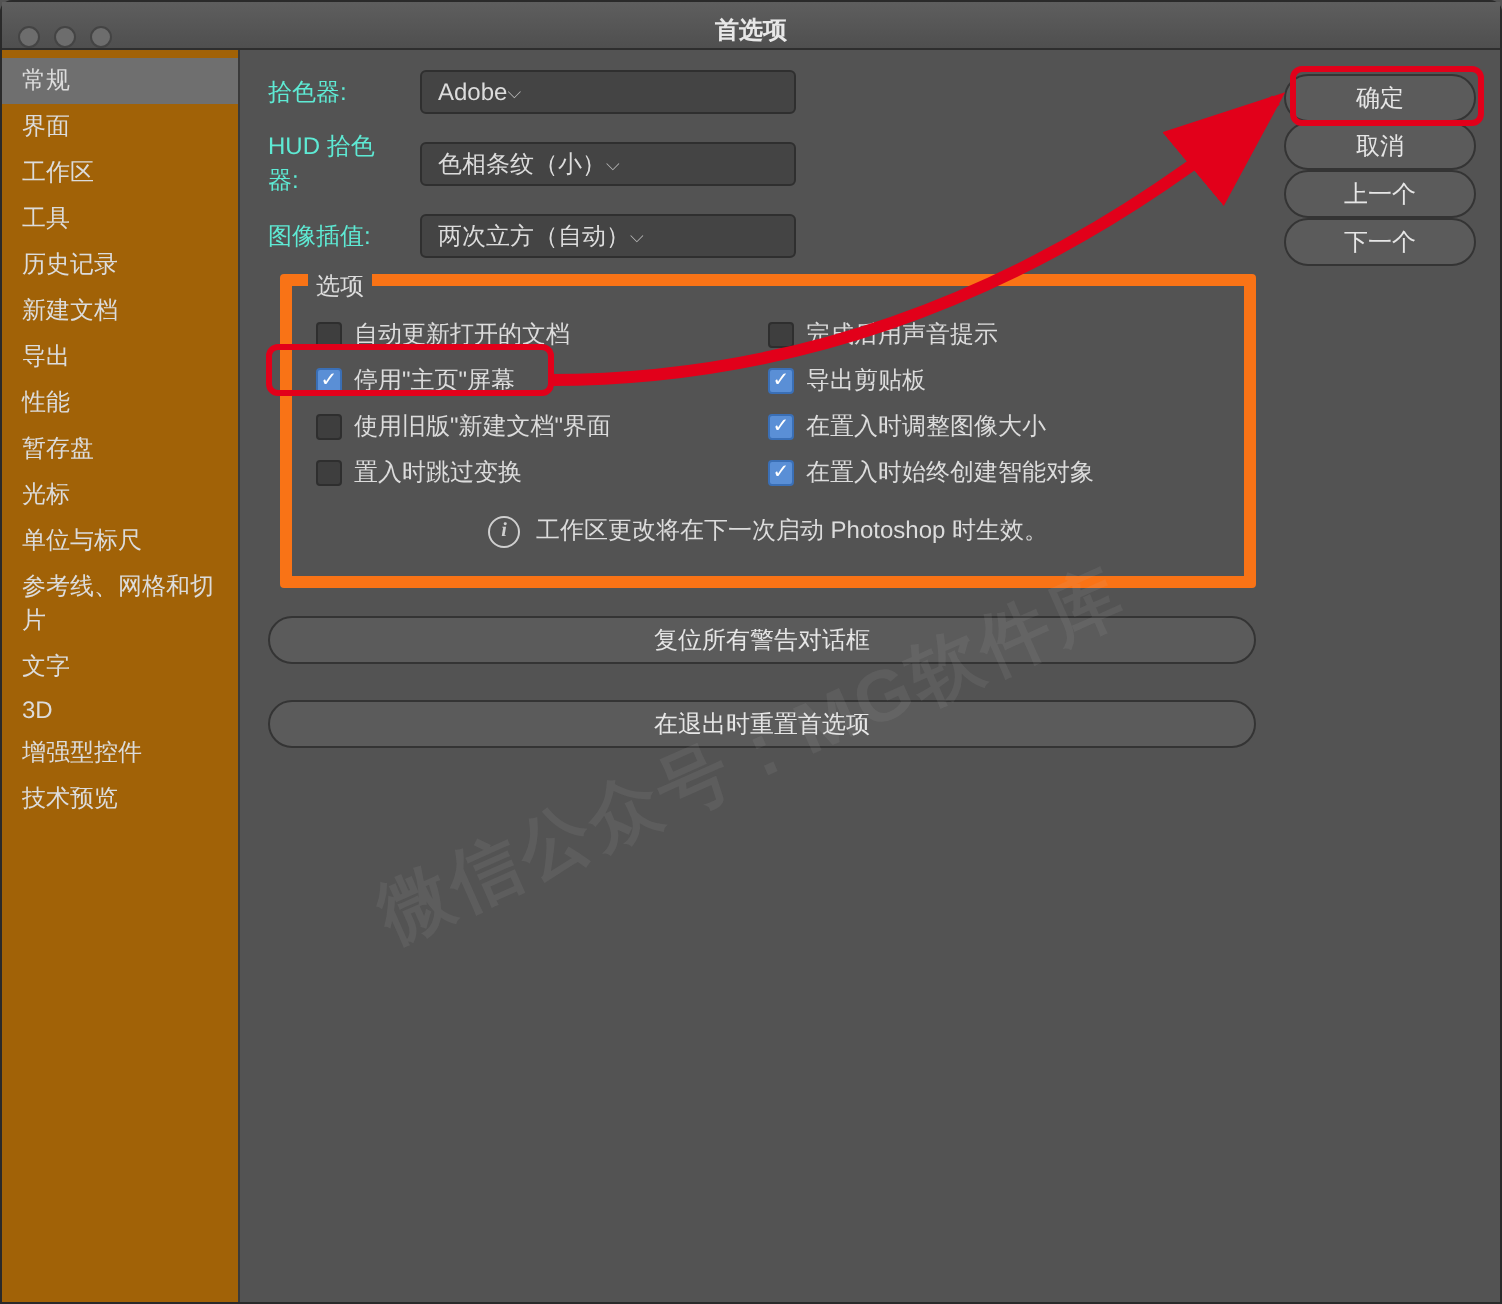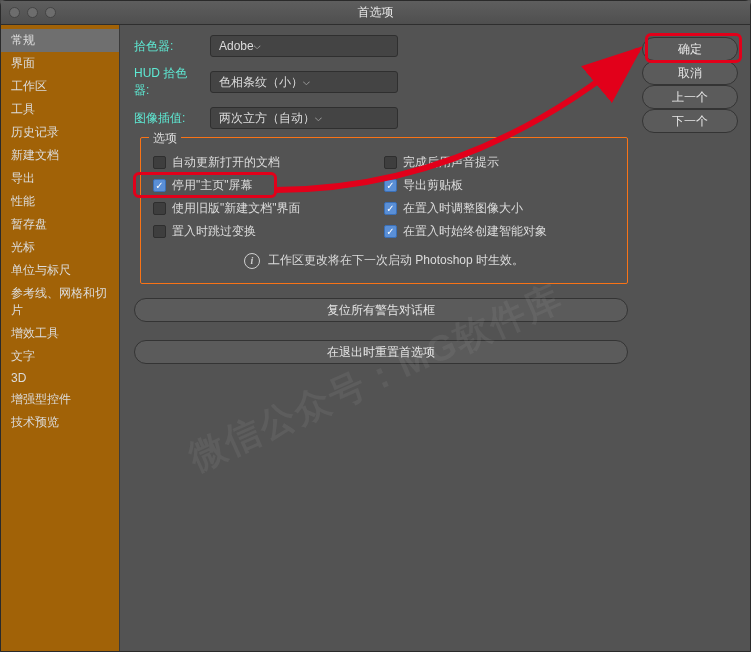--- a/index.html
+++ b/index.html
@@ -1,30 +1,30 @@
 <!DOCTYPE html>
 <html><head>
 <meta charset="utf-8">
 <style>
 * { margin:0; padding:0; box-sizing:border-box; font-family:"PingFang SC","Microsoft YaHei",sans-serif; }
 body { background:#535353; width:751px; height:652px; overflow:hidden; position:relative; }
 .window { width:751px; height:652px; background:#535353; border:1px solid #2a2a2a; border-radius:6px 6px 0 0; display:flex; flex-direction:column; }
-.titlebar { height:24px; background:linear-gradient(#5e5e5e,#4f4f4f); border-bottom:1px solid #2e2e2e; display:flex; align-items:center; justify-content:center; color:#e8e8e8; font-size:12px; position:relative; }
+.titlebar { height:24px; background:linear-gradient(#5e5e5e,#4f4f4f); border-bottom:1px solid #2e2e2e; display:flex; align-items:flex-end; justify-content:center; color:#e8e8e8; font-size:12px; position:relative;font-weight:bold; }
 .traffic { position:absolute; left:8px; display:flex; gap:7px; }
 .dot { width:11px; height:11px; border-radius:50%; background:#6d6d6d; border:1px solid #444; }
 .body { flex:1; display:flex; background:#535353; }
 .sidebar { width:119px; background:#a16207; border-right:1px solid #3a3a3a; padding-top:4px; }
 .side-item { color:#dcdcdc; font-size:12px; padding:3px 10px; cursor:default; }
 .side-item.active { background:#6f6f6f; }
 .main { flex:1; padding:10px 14px; color:#dcdcdc; font-size:12px; position:relative; }
 .row { display:flex; align-items:center; margin-bottom:8px; }
 .lbl { width:76px; text-align:left; padding-right:8px; color:#5eead4; font-size:12px; }
 .select { flex:0 0 188px; height:22px; background:#444; border:1px solid #2f2f2f; border-radius:3px; color:#dcdcdc; font-size:12px; padding:0 8px; display:flex; align-items:center; justify-content:flex-start; }
 .select .chev { font-size:9px; color:#bbb; }
-.fieldset { border:1px solid #f97316; border-radius:2px; margin:6px 0 14px 6px; padding:10px 12px 14px; position:relative; }
+.fieldset { border:6px solid #f97316; border-radius:2px; margin:6px 0 14px 6px; padding:10px 12px 14px; position:relative; }
 .fieldset .legend { position:absolute; top:-8px; left:8px; background:#535353; padding:0 4px; font-size:12px; }
 .cols { display:flex; }
 .col { flex:1; }
 .chk-row { display:flex; align-items:center; margin:6px 0; font-size:12px; }
 .chk { width:13px; height:13px; border:1px solid #2e2e2e; background:#3e3e3e; border-radius:2px; margin-right:6px; display:inline-flex; align-items:center; justify-content:center; }
 .chk.checked { background:#5a8fd6; border-color:#3a6fb6; }
 .chk.checked::after { content:"✓"; color:#fff; font-size:10px; line-height:1; }
 .note-row { display:flex; align-items:center; justify-content:center; margin-top:6px; color:#dcdcdc; font-size:12px; }
 .info-ico { width:16px; height:16px; border:1.5px solid #cfcfcf; border-radius:50%; display:inline-flex; align-items:center; justify-content:center; color:#cfcfcf; font-weight:bold; font-style:italic; font-size:10px; margin-right:8px; font-family:serif; }
 .btn-row { display:flex; justify-content:center; gap:18px; margin-top:14px;flex-direction:column; }
@@ -58,21 +58,20 @@
         <div class="side-item">工作区</div>
         <div class="side-item">工具</div>
         <div class="side-item">历史记录</div>
         <div class="side-item">新建文档</div>
         <div class="side-item">导出</div>
         <div class="side-item">性能</div>
         <div class="side-item">暂存盘</div>
         <div class="side-item">光标</div>
         <div class="side-item">单位与标尺</div>
         <div class="side-item">参考线、网格和切片</div>
-        <div class="side-item">增效工具</div>
         <div class="side-item">文字</div>
         <div class="side-item">3D</div>
         <div class="side-item">增强型控件</div>
         <div class="side-item">技术预览</div>
       </div>
 
     <div class="main">
       <div class="row">
         <div class="lbl">拾色器:</div>
         <div class="select">

